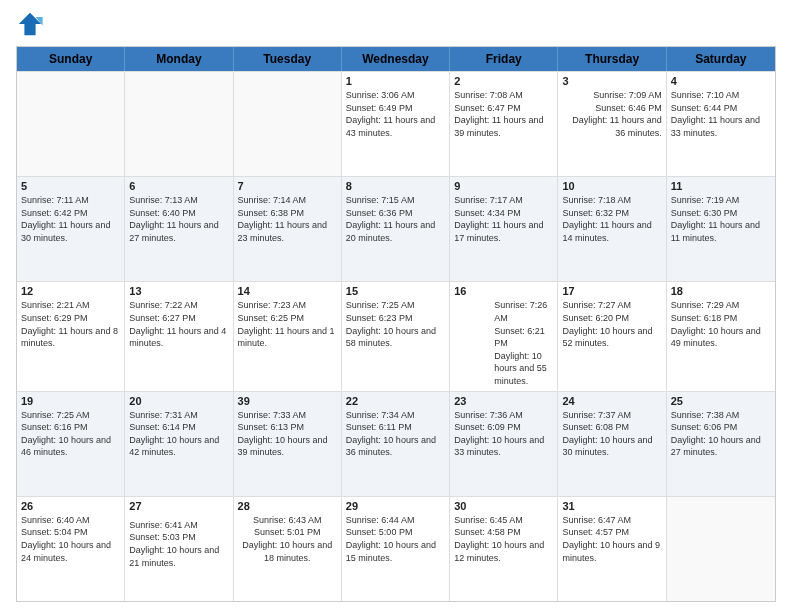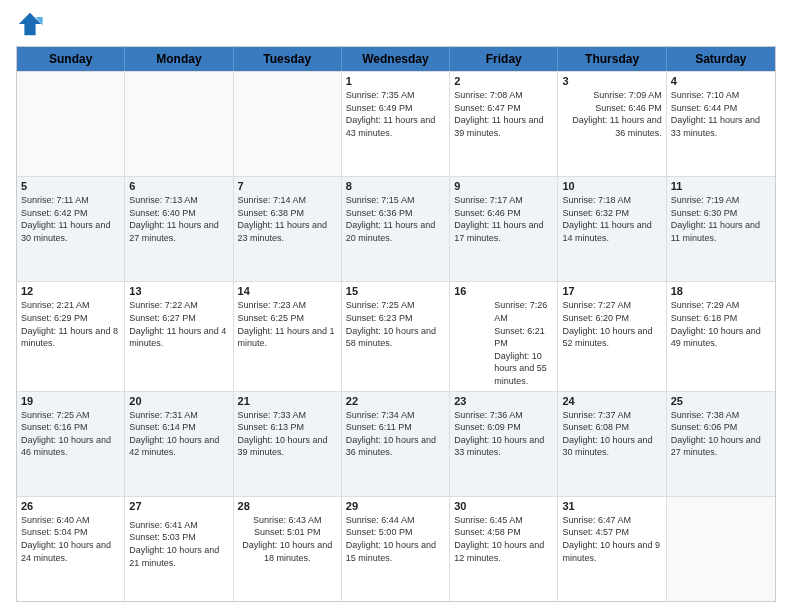--- a/index.html
+++ b/index.html
@@ -141,21 +141,21 @@
         <div class="cal-header-cell">Thursday</div>
         <div class="cal-header-cell">Saturday</div>
       </div>
     <div class="cal-body" id="cal-body">
         <div class="cal-row">
           <div class="cal-cell empty"></div>
           <div class="cal-cell empty"></div>
           <div class="cal-cell empty"></div>
           <div class="cal-cell">
             <span class="day-num">1</span>
-            <div class="cell-info" style="white-space: pre-line;">Sunrise: 7:35 AM
+            <div class="cell-info" style="white-space: pre-line;">Sunrise: 3:06 AM
 Sunset: 6:49 PM
 Daylight: 11 hours and 43 minutes.</div>
           </div>
           <div class="cal-cell">
             <span class="day-num">2</span>
             <div class="cell-info" style="white-space: pre-line;">Sunrise: 7:08 AM
 Sunset: 6:47 PM
 Daylight: 11 hours and 39 minutes.</div>
           </div>
           <div class="cal-cell">
@@ -192,21 +192,21 @@
           </div>
           <div class="cal-cell shaded">
             <span class="day-num">8</span>
             <div class="cell-info" style="white-space: pre-line;">Sunrise: 7:15 AM
 Sunset: 6:36 PM
 Daylight: 11 hours and 20 minutes.</div>
           </div>
           <div class="cal-cell shaded">
             <span class="day-num">9</span>
             <div class="cell-info" style="white-space: pre-line;">Sunrise: 7:17 AM
-Sunset: 6:46 PM
+Sunset: 4:34 PM
 Daylight: 11 hours and 17 minutes.</div>
           </div>
           <div class="cal-cell shaded">
             <span class="day-num">10</span>
             <div class="cell-info" style="white-space: pre-line;">Sunrise: 7:18 AM
 Sunset: 6:32 PM
 Daylight: 11 hours and 14 minutes.</div>
           </div>
           <div class="cal-cell shaded">
             <span class="day-num">11</span>
@@ -266,21 +266,21 @@
 Sunset: 6:16 PM
 Daylight: 10 hours and 46 minutes.</div>
           </div>
           <div class="cal-cell shaded">
             <span class="day-num">20</span>
             <div class="cell-info" style="white-space: pre-line;">Sunrise: 7:31 AM
 Sunset: 6:14 PM
 Daylight: 10 hours and 42 minutes.</div>
           </div>
           <div class="cal-cell shaded">
-            <span class="day-num">21</span>
+            <span class="day-num">39</span>
             <div class="cell-info" style="white-space: pre-line;">Sunrise: 7:33 AM
 Sunset: 6:13 PM
 Daylight: 10 hours and 39 minutes.</div>
           </div>
           <div class="cal-cell shaded">
             <span class="day-num">22</span>
             <div class="cell-info" style="white-space: pre-line;">Sunrise: 7:34 AM
 Sunset: 6:11 PM
 Daylight: 10 hours and 36 minutes.</div>
           </div>

